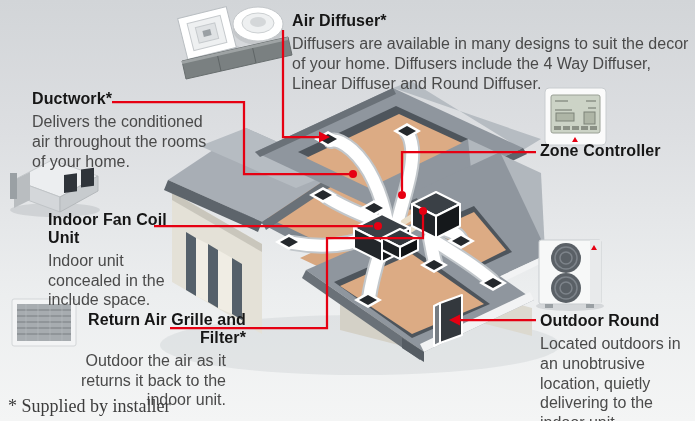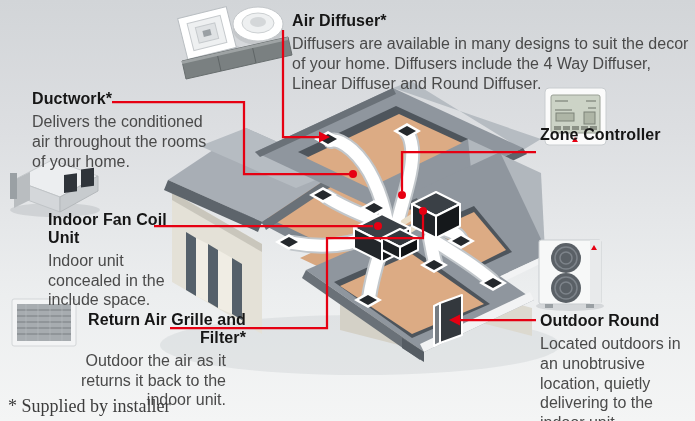--- a/index.html
+++ b/index.html
@@ -21,21 +21,21 @@
     position:absolute;left:8px;top:396px;font-size:18px;color:#3c3c3c;font-family:Liberation Serif, serif;
   }
   
   .c-airdiffuser{left:292px;top:12px;width:402px;}
   .c-ductwork{left:8px;top:90px;width:178px;margin-left:24px;}
   .c-fancoil{left:8px;top:211px;width:142px;margin-left:40px;}
   .c-fancoil h3{width:134px;}
   .c-returngrille{left:80px;top:311px;width:168px;text-align:right;}
   .c-returngrille h3{width:166px;}
   .c-returngrille p{width:146px;}
-  .c-zonecontroller{left:540px;top:126px;width:154px;}
+  .c-zonecontroller{left:540px;top:142px;width:154px;}
   .c-outdoorunit{left:540px;top:312px;width:154px;}
   
   .duct-under path{fill:none;stroke:#c2c7cb;stroke-width:16;stroke-linecap:round;}
   .duct-over path{fill:none;stroke:#ffffff;stroke-width:12;stroke-linecap:round;}
   .redline path{fill:none;stroke:#e60012;stroke-width:2.25;}
   .redline circle{fill:#e60012;}
   .redline polygon{fill:#e60012;}
 </style>
 </head>
 <body>

